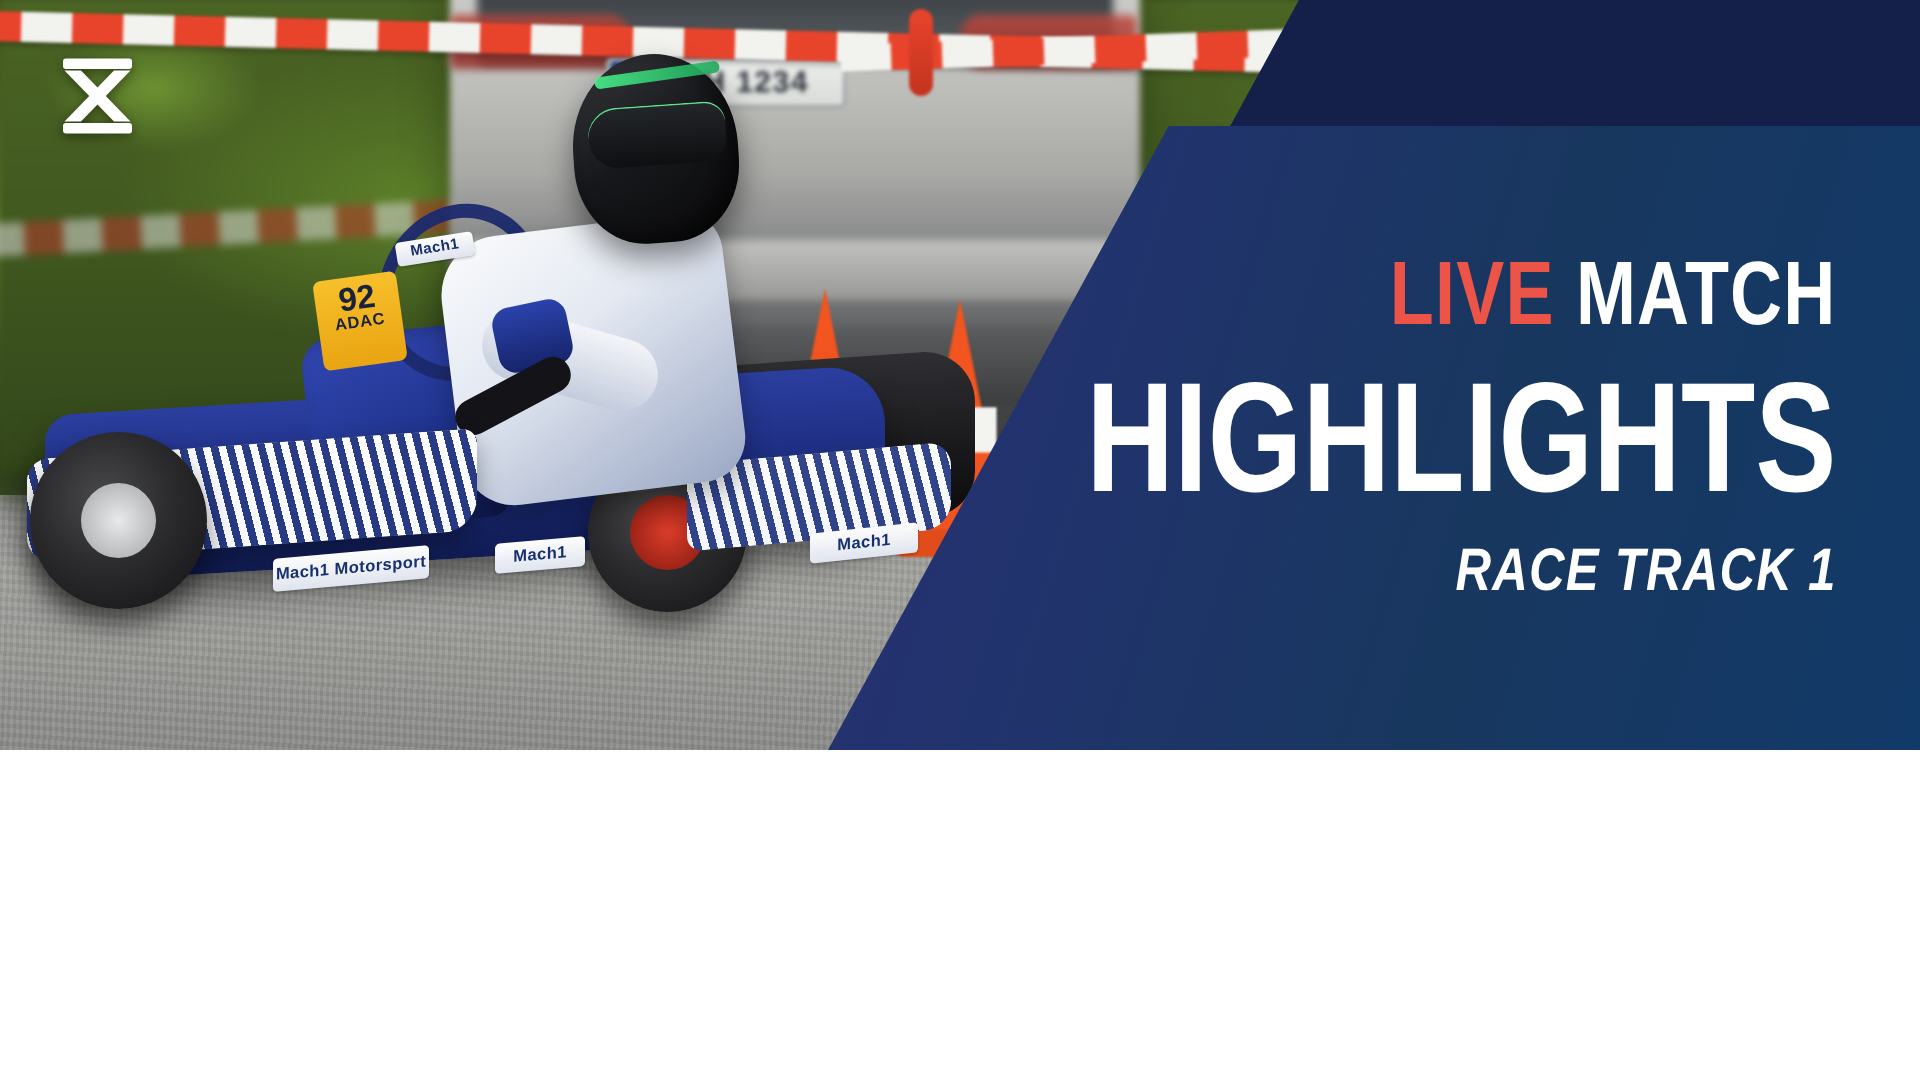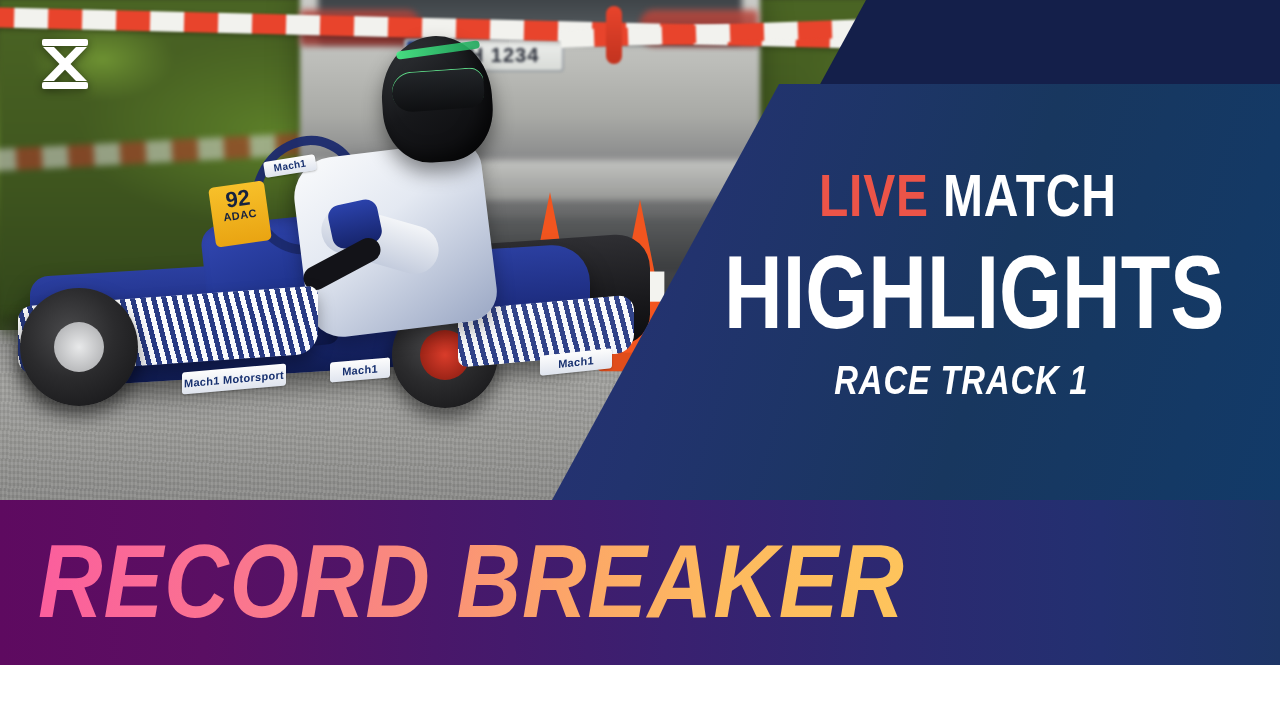--- a/index.html
+++ b/index.html
@@ -385,21 +385,21 @@
     left: 0; top: 0; width: 1280px; height: 500px;
     background: linear-gradient(107deg, #3d2a74 0%, #332a7a 16%, #2a2f77 34%, #22336e 54%, #18375f 76%, #123a68 100%);
     clip-path: polygon(779px 84px, 1280px 84px, 1280px 500px, 552px 500px);
   }
 
   
   .headline {
     position: absolute;
     right: 56px;
     top: 166px;
-    text-align: center;
+    text-align: right;
     color: #ffffff;
     line-height: 1;
     user-select: none;
   }
   .line-live {
     font-family: "Liberation Sans Narrow", "Liberation Sans", sans-serif;
     font-weight: 700;
     font-size: 60px;
     letter-spacing: 1px;
     transform: scaleX(0.80);
@@ -538,23 +538,20 @@
 
   <div class="panel-back"></div>
   <div class="panel-front"></div>
 
   <div class="headline">
     <div class="line-live"><span class="kw">LIVE</span><span class="kw2">&nbsp;</span><span class="kw2">MATCH</span></div>
     <div class="line-highlights">HIGHLIGHTS</div>
     <div class="line-track">RACE TRACK 1</div>
   </div>
 
-  <div class="banner">
-    <div class="banner-title">RECORD BREAKER</div>
-  </div>
 
   <div class="logo">
     <svg width="58" height="52" viewBox="0 0 58 52" xmlns="http://www.w3.org/2000/svg" aria-hidden="true">
       <g fill="#ffffff">
         <rect x="6" y="1" width="46" height="7" rx="2"></rect>
         <rect x="6" y="44" width="46" height="7" rx="2"></rect>
         <path d="M7 9 L18 9 L51 43 L40 43 Z"></path>
         <path d="M51 9 L40 9 L7 43 L18 43 Z"></path>
       </g>
     </svg>

